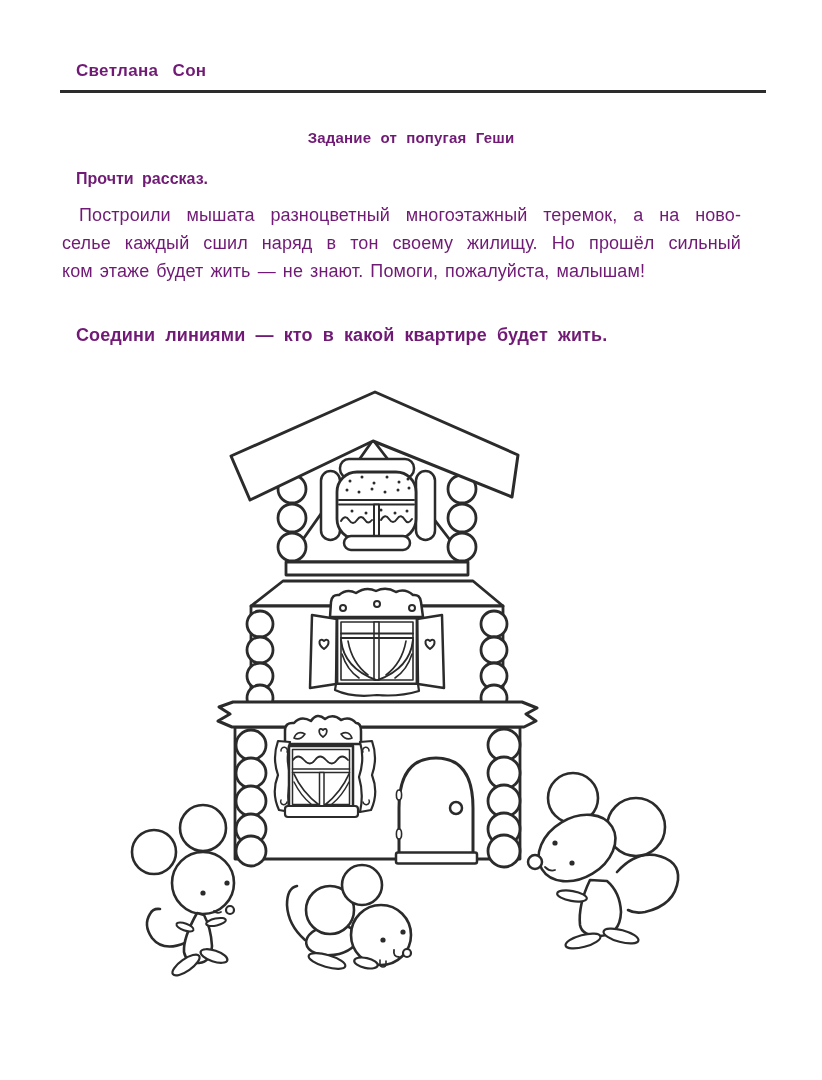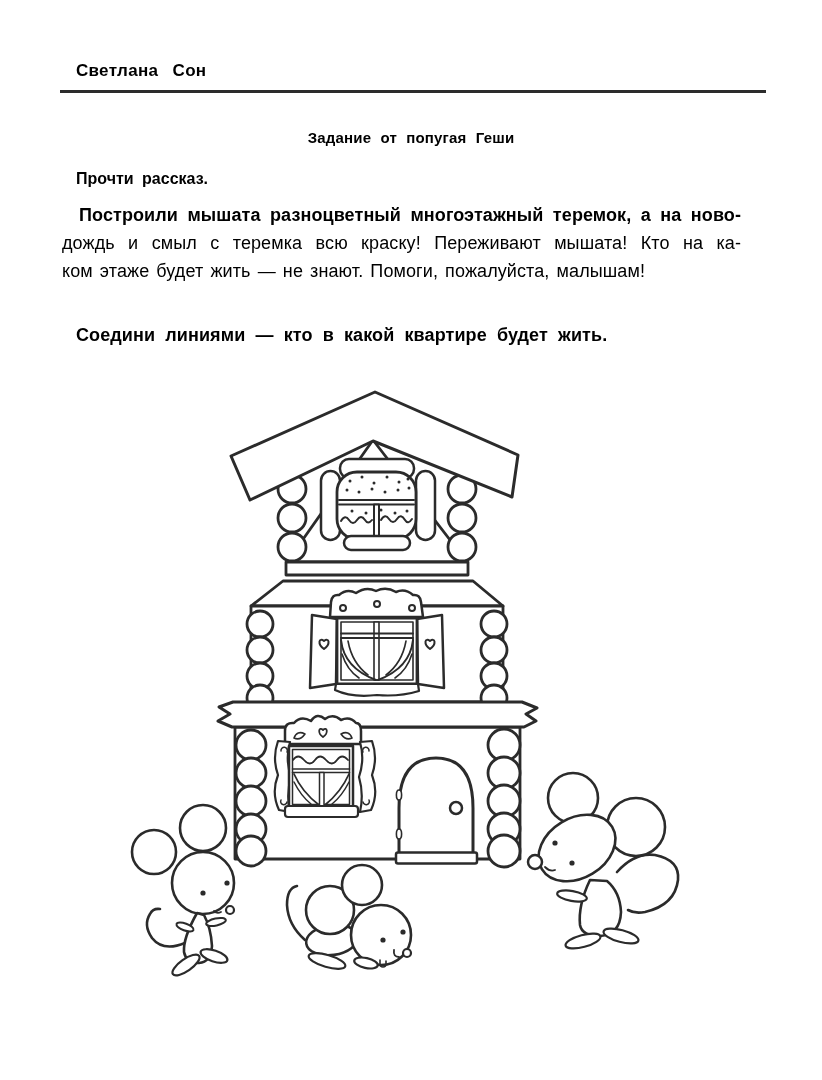--- a/index.html
+++ b/index.html
@@ -1,55 +1,55 @@
 <!DOCTYPE html>
 <html><head>
 <meta charset="utf-8">
 <style>
   html,body{margin:0;padding:0;background:#fff;}
   .page{
     position:relative;width:768px;height:1080px;background:#ffffff;overflow:hidden;
-    font-family:"Liberation Sans", sans-serif;color:#000000;
+    font-family:"Liberation Sans", sans-serif;color:#701a75;
   }
   .author{
     position:absolute;left:76px;top:61px;font-size:17px;font-weight:700;
     word-spacing:0.55em;letter-spacing:0.3px;
   }
   .divider{position:absolute;left:60px;top:90px;width:706px;height:2.5px;background:#2c2c2c;}
   .title{
     position:absolute;left:0;top:129px;width:822px;margin:0;text-align:center;
     font-size:15px;font-weight:700;word-spacing:0.32em;letter-spacing:0.2px;
   }
   .lead{position:absolute;left:76px;top:170px;font-size:16px;font-weight:700;word-spacing:0.25em;}
   .story{
     position:absolute;left:62px;top:201px;width:679px;font-size:18px;line-height:28px;
     word-spacing:2px;letter-spacing:0.1px;
   }
   .story .line{text-align:justify;text-align-last:justify;white-space:normal;}
-  .story .line.first{text-indent:17px;font-weight:bold;}
+  .story .line.first{text-indent:17px;}
   .story .line.last{text-align:center;text-align-last:left;}
   .tasks{
     position:absolute;left:76px;top:321px;font-size:18px;font-weight:700;line-height:28px;
     word-spacing:0.28em;letter-spacing:0.1px;
   }
   .art{position:absolute;left:0;top:380px;width:822px;height:700px;}
 </style>
 </head>
 <body>
 
 <div class="page">
 
   <div class="author">Светлана Сон</div>
   <div class="divider"></div>
   <h1 class="title">Задание от попугая Геши</h1>
   <div class="lead">Прочти рассказ.</div>
 
   <div class="story">
     <div class="line first">Построили мышата разноцветный многоэтажный теремок, а на ново-</div>
-    <div class="line">дождь и смыл с теремка всю краску! Переживают мышата! Кто на ка-</div>
+    <div class="line">селье каждый сшил наряд в тон своему жилищу. Но прошёл сильный</div>
     <div class="line last">ком этаже будет жить — не знают. Помоги, пожалуйста, малышам!</div>
   </div>
 
   <div class="tasks">
     <div>Соедини линиями — кто в какой квартире будет жить.</div>
   </div>
 
   <svg class="art" viewBox="0 380 822 700" xmlns="http://www.w3.org/2000/svg">
     <g stroke="#2b2b2b" fill="none" stroke-width="2.8" stroke-linecap="round" stroke-linejoin="round">
 

